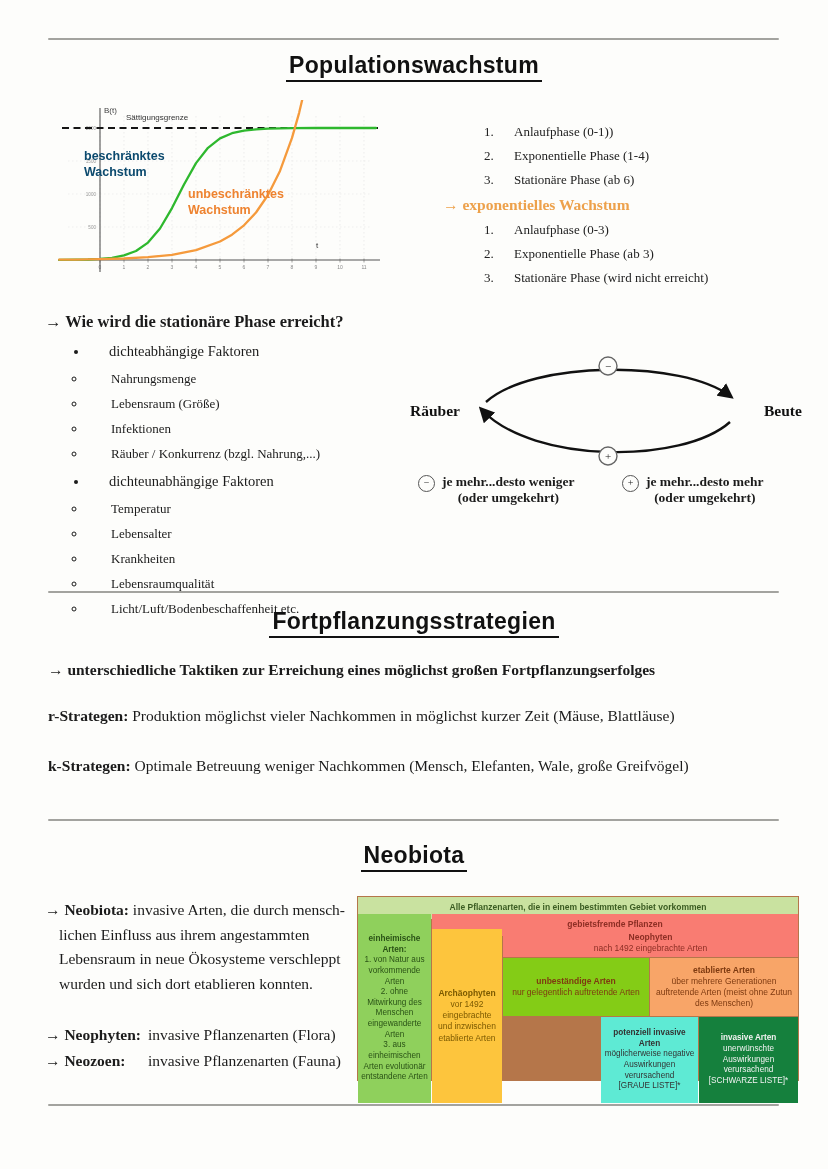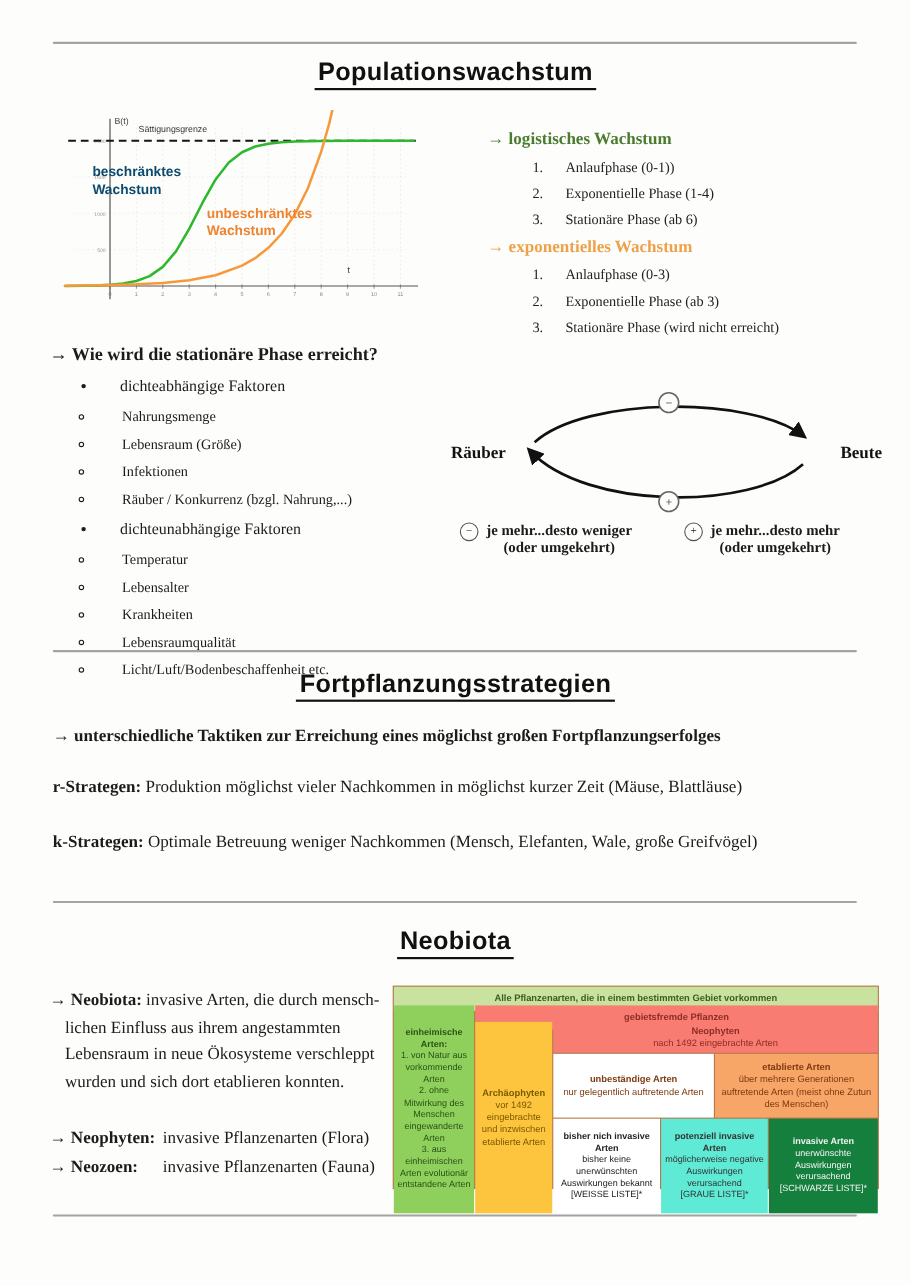--- a/index.html
+++ b/index.html
@@ -52,21 +52,21 @@
             display:grid;grid-template-columns:73px 70px 97px 48px 48px 1fr;
             grid-template-rows:16px 14px 28px 58px 1fr;gap:1px;padding:1px;background:#b5764a;
             font-family:"Liberation Sans",sans-serif;font-size:8.5px;line-height:1.3;text-align:center;}
   .cell{display:flex;flex-direction:column;justify-content:center;padding:11px 3px;}
   .ct{font-weight:700;}
   .a-hd{grid-area:1/1/2/7;background:#c9e2a0;color:#3b5c22;}
   .a-na{grid-area:2/1/6/2;background:#8fd05c;color:#2a5216;font-size:8.2px;}
   .a-fo{grid-area:2/2/3/7;background:#f97c72;color:#8c2e24;}
   .a-ar{grid-area:3/2/6/3;background:#fdc53d;color:#7c5a00;}
   .a-np{grid-area:3/3/4/7;background:#f97c72;color:#8c2e24;}
-  .a-ub{grid-area:4/3/5/5;background:#ffffff;color:#7e3a10;}
+  .a-ub{grid-area:4/3/5/5;background:#84cc16;color:#7e3a10;}
   .a-et{grid-area:4/5/5/7;background:#f8a568;color:#7e3a10;}
   .a-wh{grid-area:5/3/6/4;background:#ffffff;color:#222;font-size:8.2px;}
   .a-gr{grid-area:5/4/6/6;background:#5eead4;color:#333;font-size:8.2px;}
   .a-bk{grid-area:5/6/6/7;background:#15803d;color:#f2f2f2;font-size:8.2px;}
 </style>
 </head>
 <body>
 
 <div class="page">
 
@@ -129,21 +129,20 @@
         <polyline points="31.2,159.7 48.0,159.6 72.0,159.2 96.0,158.5 120.0,157.2 144.0,154.8 168.0,150.2 192.0,141.5 204.0,134.7 216.0,125.3 228.0,112.5 240.0,95.0 252.0,70.9 264.0,37.9 271.2,12.6 278.4,-18.1" fill="none" stroke="#f59a3c" stroke-width="2.3" stroke-linejoin="round" stroke-linecap="round"></polyline>
       </svg>
     <span class="ov ylab">B(t)</span>
     <span class="ov xlab">t</span>
     <span class="ov satlab">Sättigungsgrenze</span>
     <span class="ov serlab green">beschränktes Wachstum</span>
     <span class="ov serlab orange">unbeschränktes Wachstum</span>
   </div>
 
   <div class="growth">
-    <div class="g-head green">→ logistisches Wachstum</div>
     <ol>
       <li>Anlaufphase (0-1))</li>
       <li>Exponentielle Phase (1-4)</li>
       <li>Stationäre Phase (ab 6)</li>
     </ol>
     <div class="g-head orange">→ exponentielles Wachstum</div>
     <ol>
       <li>Anlaufphase (0-3)</li>
       <li>Exponentielle Phase (ab 3)</li>
       <li>Stationäre Phase (wird nicht erreicht)</li>
@@ -257,25 +256,20 @@
       <div>nach 1492 eingebrachte Arten</div>
     </div>
     <div class="cell a-ub">
       <div class="ct">unbeständige Arten</div>
       <div>nur gelegentlich auftretende Arten</div>
     </div>
     <div class="cell a-et">
       <div class="ct">etablierte Arten</div>
       <div>über mehrere Generationen auftretende Arten (meist ohne Zutun des Menschen)</div>
     </div>
-    <div class="cell a-wh">
-      <div class="ct">bisher nich invasive Arten</div>
-      <div>bisher keine unerwünschten Auswirkungen bekannt</div>
-      <div>[WEISSE LISTE]*</div>
-    </div>
     <div class="cell a-gr">
       <div class="ct">potenziell invasive Arten</div>
       <div>möglicherweise negative Auswirkungen verursachend</div>
       <div>[GRAUE LISTE]*</div>
     </div>
     <div class="cell a-bk">
       <div class="ct">invasive Arten</div>
       <div>unerwünschte Auswirkungen verursachend</div>
       <div>[SCHWARZE LISTE]*</div>
     </div>

